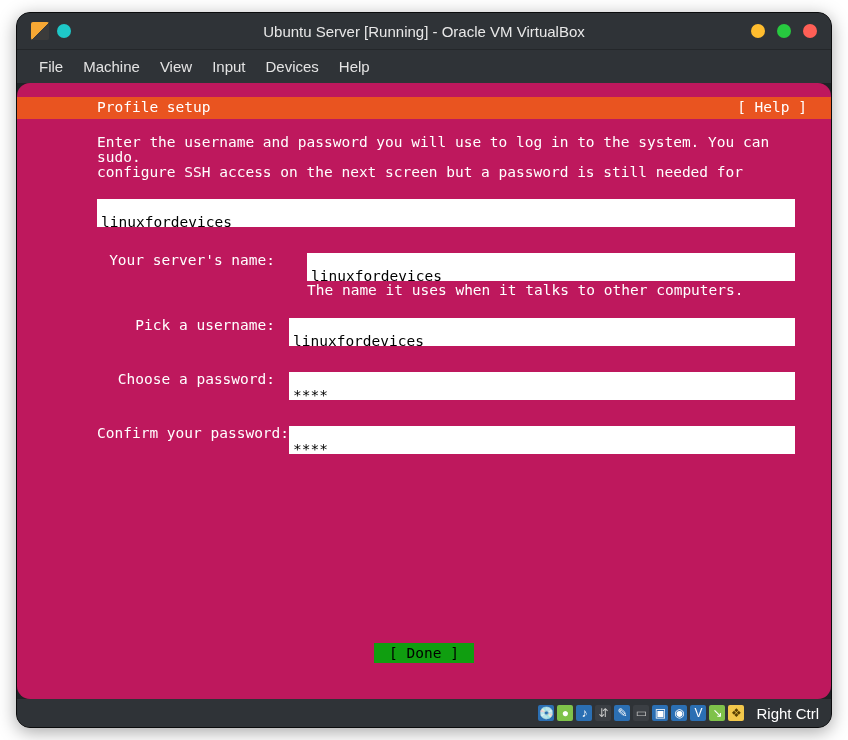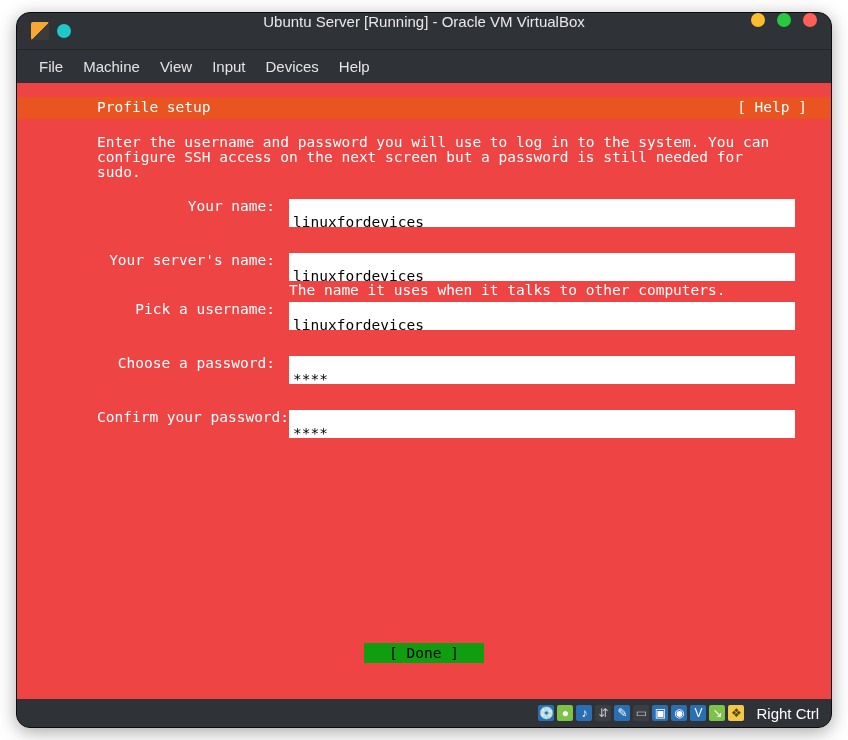--- a/index.html
+++ b/index.html
@@ -21,20 +21,21 @@
     box-shadow: 0 4px 18px rgba(0,0,0,0.35);
     border: 1px solid #0b0c0d;
     overflow: hidden;
     display: flex;
     flex-direction: column;
   }
   .titlebar {
     height: 36px;
     background: #2f3337;
     display: flex;
+    align-items: center;
     padding: 0 14px;
     color: #e8e8e8;
     font-size: 15px;
     position: relative;
   }
   .titlebar-left { display: flex; align-items: center; gap: 8px; }
   .app-icon {
     width: 18px; height: 18px;
     background: linear-gradient(135deg,#f7a834 0 50%,#3b3b3b 50% 100%);
     border-radius: 2px;
@@ -60,26 +61,27 @@
     padding: 0 12px;
     gap: 0;
     color: #e4e4e4;
     font-size: 15px;
     border-top: 1px solid #24272a;
   }
   .menubar .mi { padding: 4px 10px; cursor: default; }
 
   .vm-screen {
     flex: 1 1 auto;
-    background: #ef4444;
+    background: #be185d;
     position: relative;
     font-family: "DejaVu Sans Mono","Ubuntu Mono","Consolas",monospace;
     font-size: 14.5px;
     line-height: 1.05;
     color: #fff;
+    border-radius: 13px;
   }
   .header-bar {
     position: absolute;
     left: 0; right: 0; top: 14px;
     height: 22px;
     background: #e95420;
     color: #fff;
     display: flex;
     align-items: center;
     padding: 0 14px 0 80px;
@@ -98,21 +100,21 @@
 
   .form {
     position: absolute;
     left: 80px; top: 116px; right: 36px;
   }
   .row {
     display: flex;
     align-items: flex-start;
     margin-bottom: 26px;
   }
-  .row.tight { margin-bottom: 4px; }
+  .row.tight { margin-bottom: 20px; gap: 18px; }
   .lbl {
     width: 192px;
     text-align: right;
     padding-right: 14px;
     color: #fff;
     white-space: nowrap;
   }
   .field-col { flex: 1; }
   .field {
     background: #fff;
@@ -123,21 +125,21 @@
     width: 100%;
     font-family: inherit;
     font-size: inherit;
   }
   .hint { color: #fff; margin-top: 2px; }
 
   .done-btn {
     position: absolute;
     left: 50%; transform: translateX(-50%);
     top: 560px;
-    width: 120px; height: 20px;
+    width: 100px; height: 20px;
     background: #109e10;
     color: #000;
     text-align: center;
     line-height: 20px;
     font-family: inherit;
   }
 
   .statusbar {
     height: 28px;
     background: #2f3337;
@@ -186,28 +188,27 @@
 
   <div class="vm-screen">
 
     <div class="header-bar">
       <span class="header-title">Profile setup</span>
       <span class="header-help">[ Help ]</span>
     </div>
 
     <div class="prompt-text">
       <span class="line">Enter the username and password you will use to log in to the system. You can</span>
+      <span class="line">sudo.</span>
       <span class="line">configure SSH access on the next screen but a password is still needed for</span>
-      <span class="line">sudo.</span>
     </div>
 
     <div class="form">
 
       <div class="row">
-        <div class="lbl">Your name:</div>
         <div class="field-col">
           <div class="field">linuxfordevices</div>
         </div>
       </div>
 
       <div class="row tight">
         <div class="lbl">Your server's name:</div>
         <div class="field-col">
           <div class="field">linuxfordevices</div>
           <div class="hint">The name it uses when it talks to other computers.</div>

